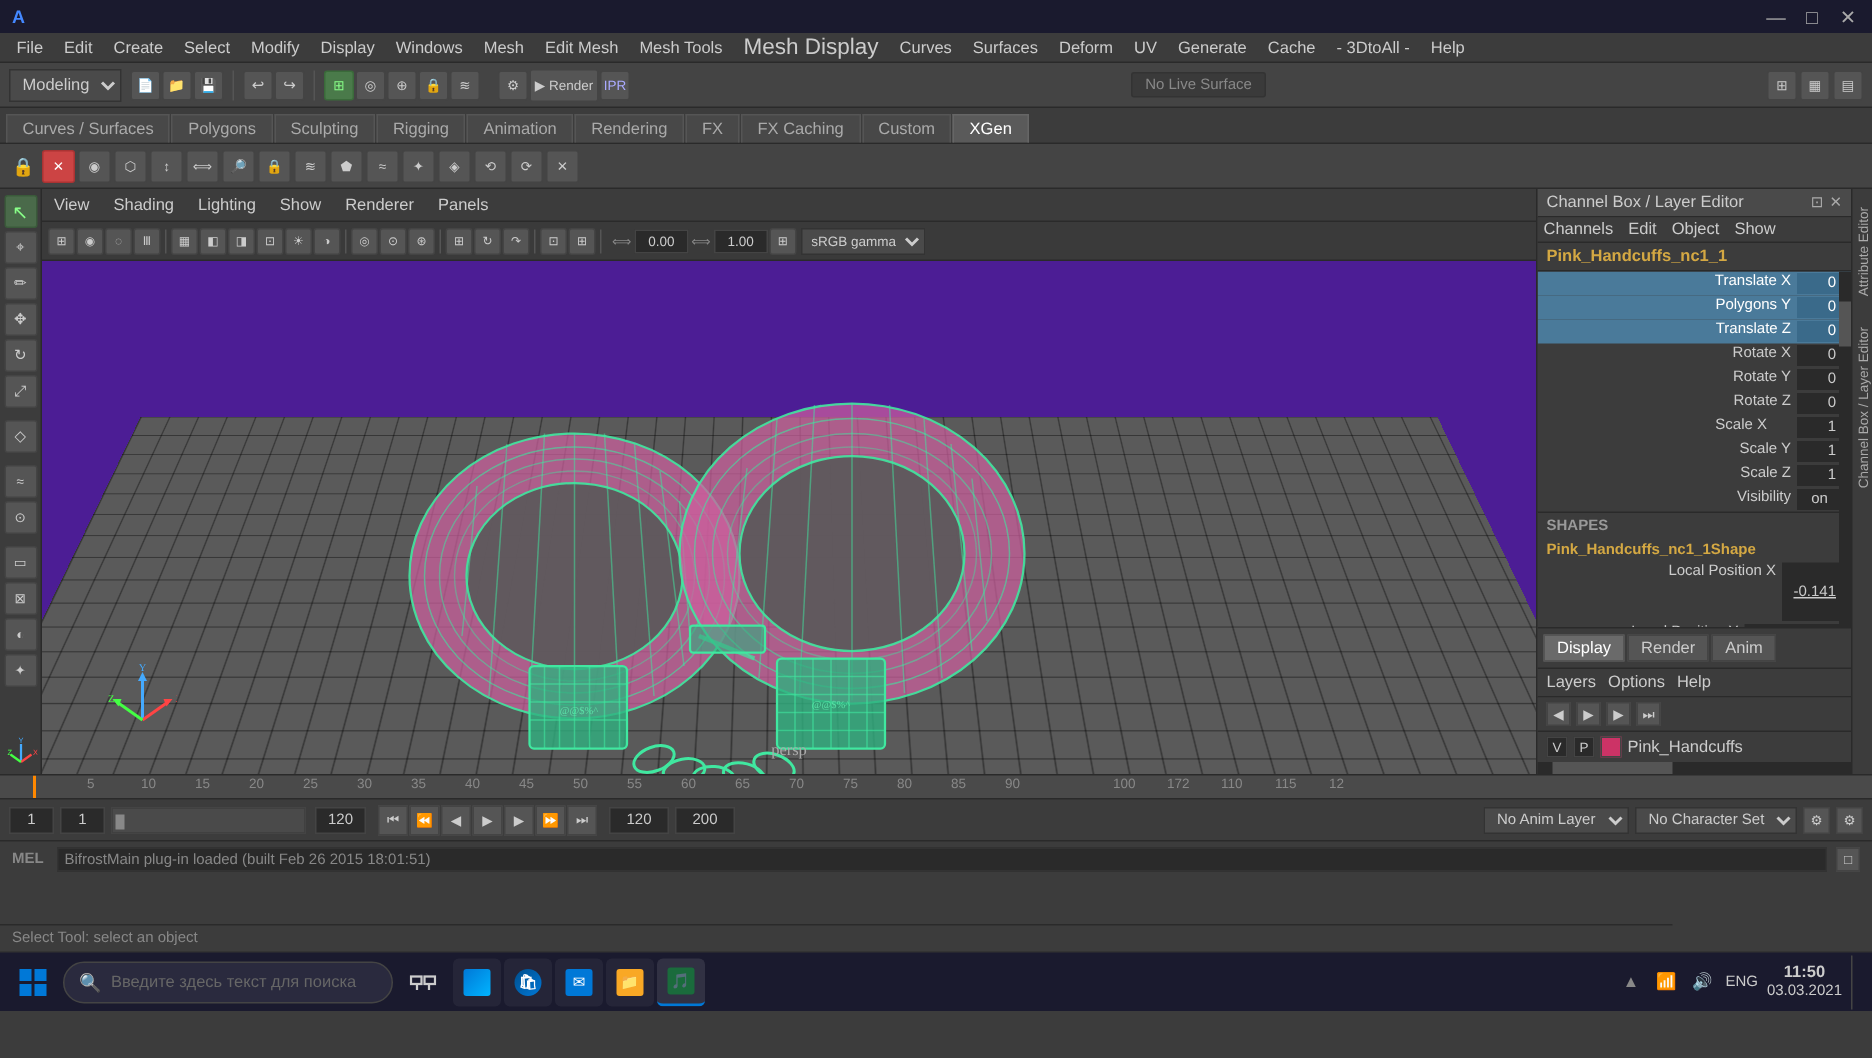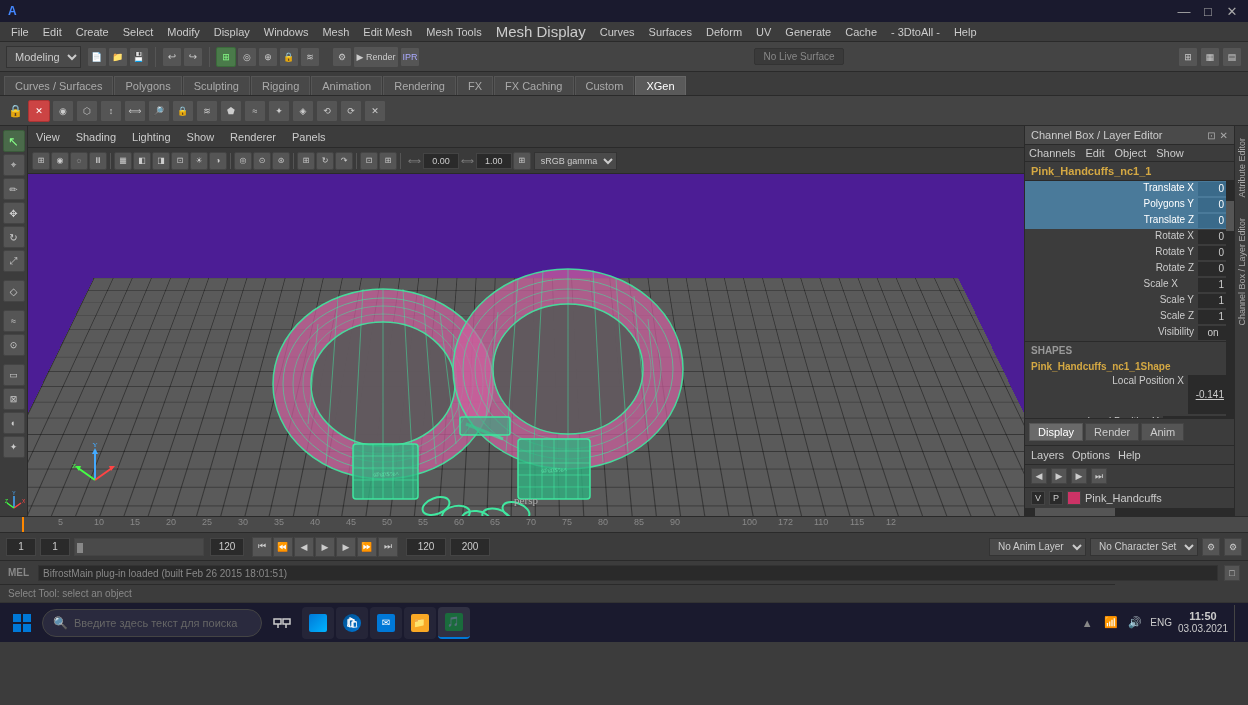--- a/index.html
+++ b/index.html
@@ -518,21 +518,21 @@
   <div style="width:18px;height:18px;background:#555;border:1px solid #444;color:#ccc;font-size:9px;cursor:pointer;display:flex;align-items:center;justify-content:center;">⚙</div>
   <div style="width:18px;height:18px;background:#555;border:1px solid #444;color:#ccc;font-size:9px;cursor:pointer;display:flex;align-items:center;justify-content:center;">⚙</div>
 </div>
 
 <div style="width:1248px;height:24px;background:#3c3c3c;display:flex;align-items:center;padding:0 8px;gap:6px;border-top:1px solid #2a2a2a;">
   <span style="color:#888;font-size:10px;font-weight:bold;min-width:24px;">MEL</span>
   <div style="flex:1;height:16px;background:#2a2a2a;border:1px solid #333;color:#888;font-size:10px;padding:0 4px;line-height:16px;overflow:hidden;white-space:nowrap;">BifrostMain plug-in loaded (built Feb 26 2015 18:01:51)</div>
   <div style="width:16px;height:16px;background:#555;border:1px solid #444;color:#ccc;font-size:9px;cursor:pointer;display:flex;align-items:center;justify-content:center;">□</div>
 </div>
 
-<div style="width:1115px;height:18px;background:#3c3c3c;display:flex;align-items:center;padding:0 8px;border-top:1px solid #2a2a2a;">
+<div style="width:1115px;height:18px;background:#3c3c3c;display:flex;align-items:center;padding:0 8px;border-top:1px solid #2a2a2a;margin-top:32px;">
   <span style="font-size:10px;color:#888;">Select Tool: select an object</span>
 </div>
 
 <div style="width:1248px;height:40px;background:#1a1a2e;display:flex;align-items:center;padding:0 4px;gap:2px;border-top:1px solid #333;">
 
   <div style="width:36px;height:36px;display:flex;align-items:center;justify-content:center;cursor:pointer;border-radius:2px;background:transparent;">
     <svg width="20" height="20" viewBox="0 0 20 20">
       <rect x="1" y="1" width="8" height="8" fill="#0078d7"></rect>
       <rect x="11" y="1" width="8" height="8" fill="#0078d7"></rect>
       <rect x="1" y="11" width="8" height="8" fill="#0078d7"></rect>

